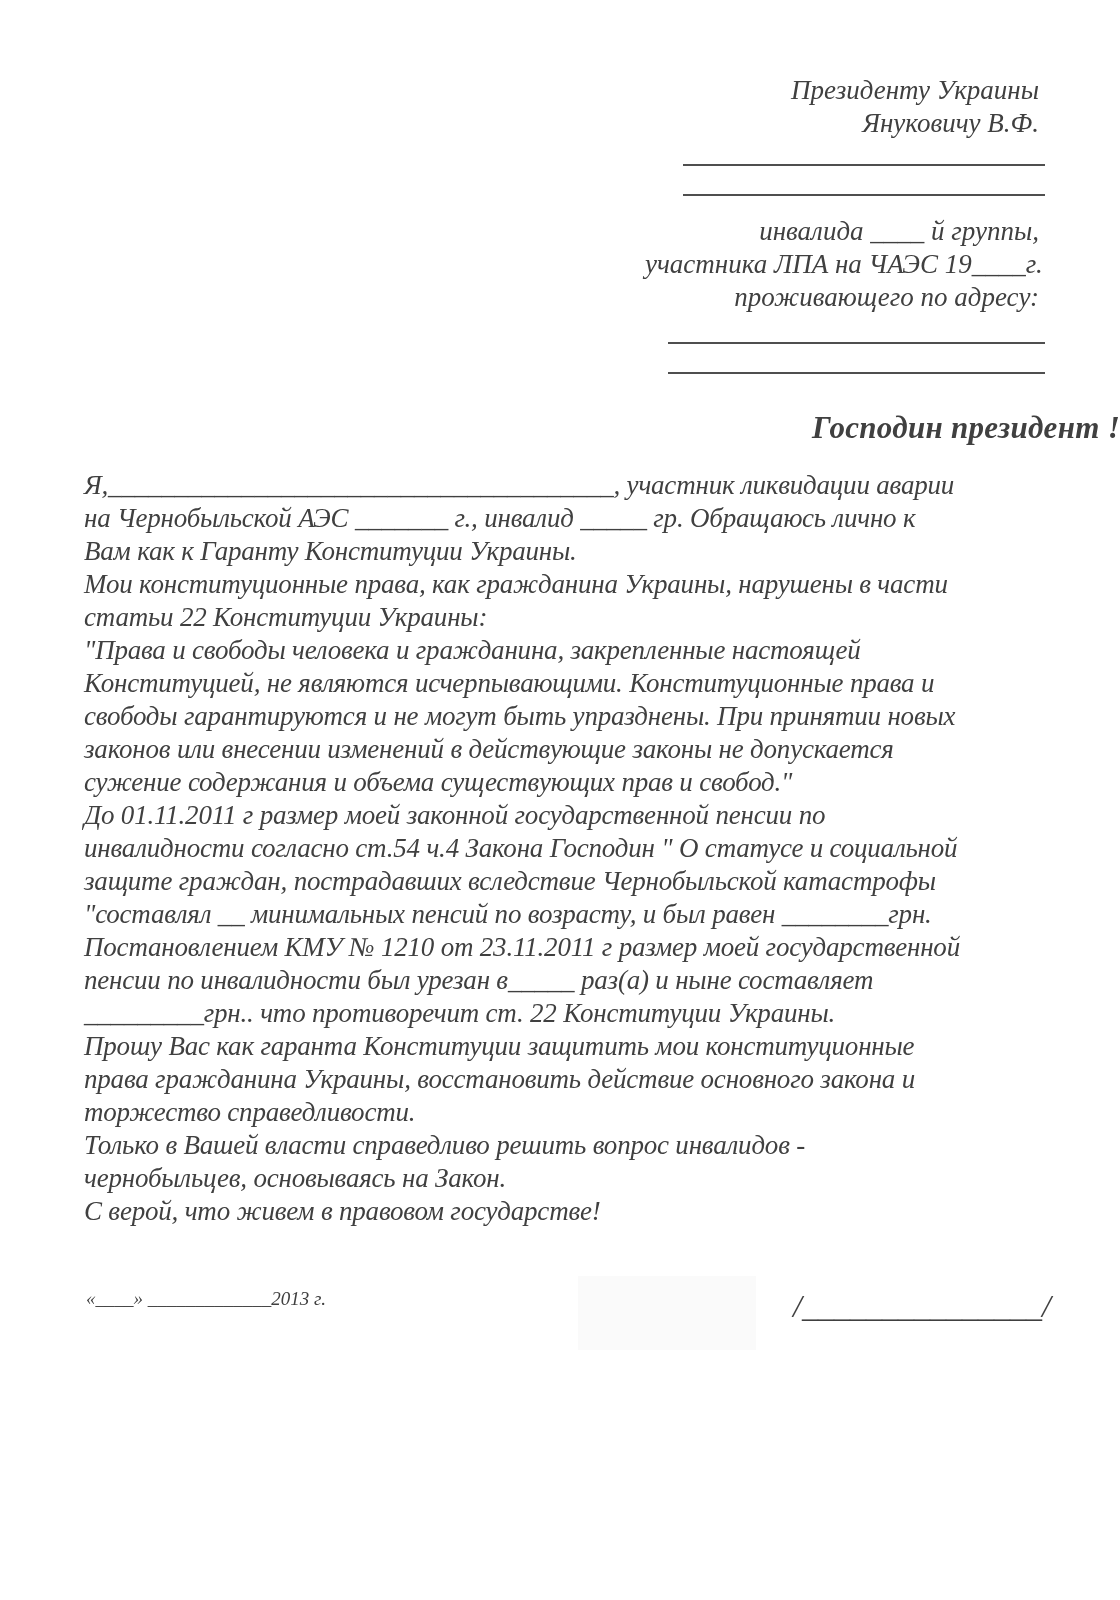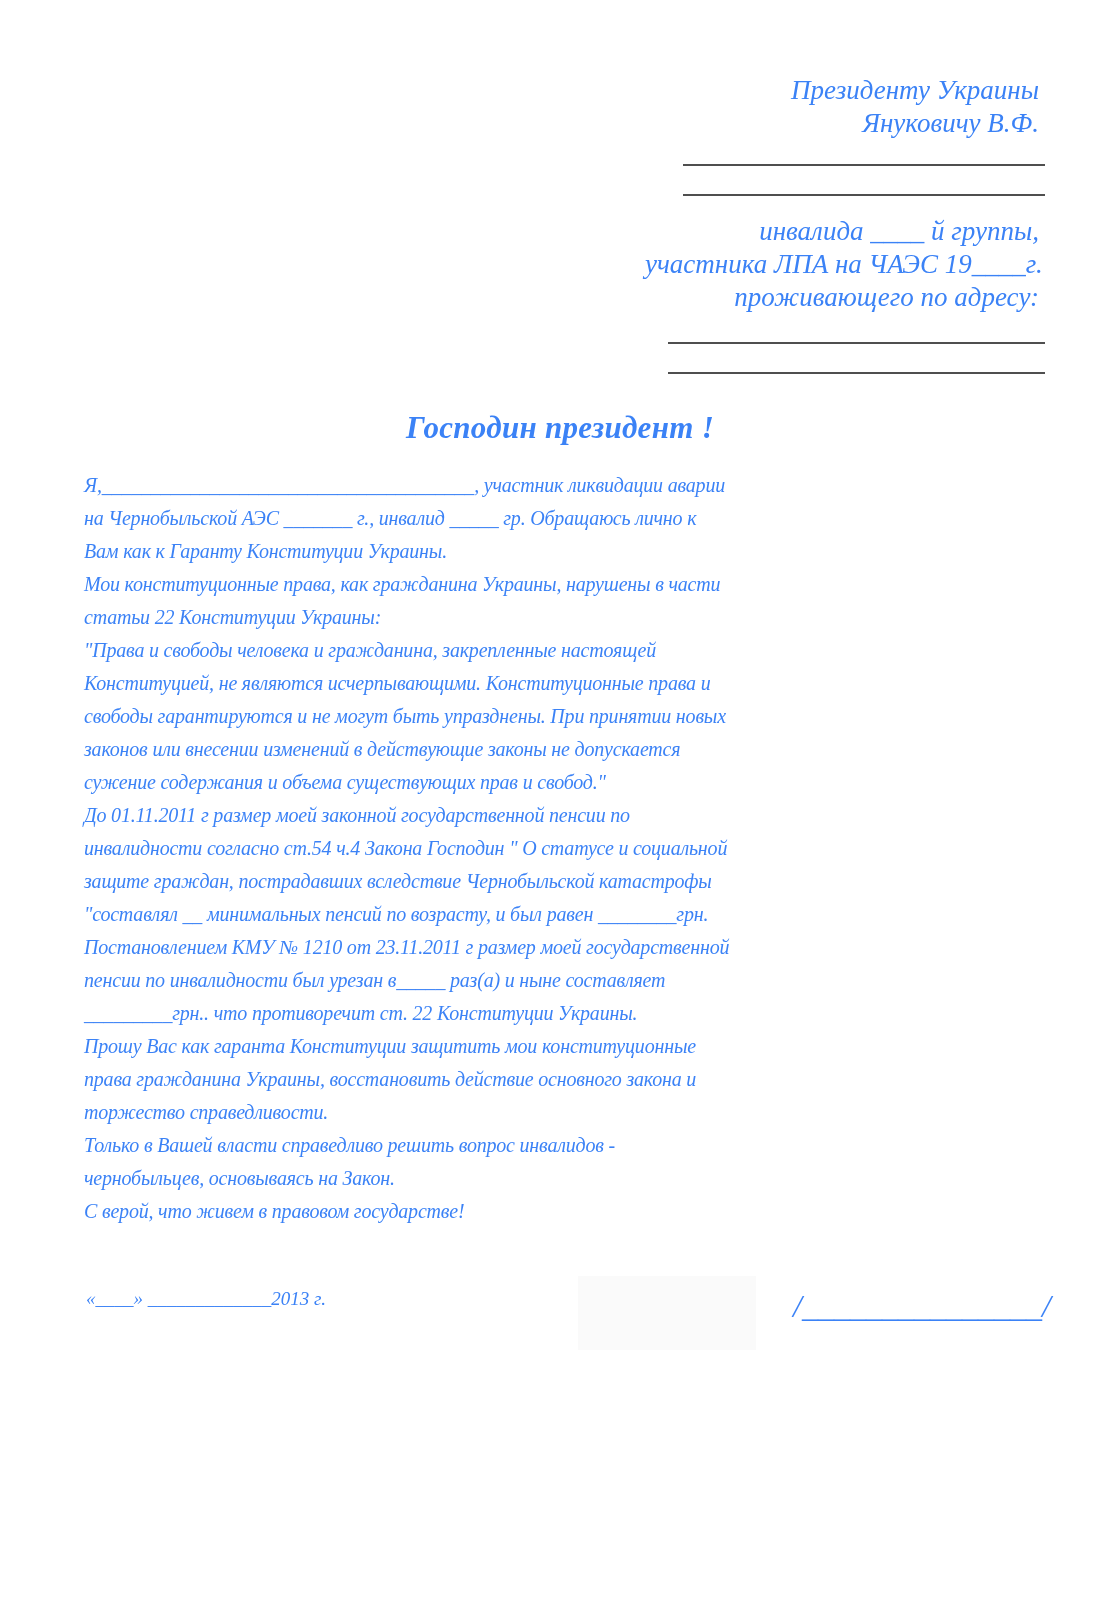--- a/index.html
+++ b/index.html
@@ -4,21 +4,21 @@
 <style>
   html, body { margin: 0; padding: 0; background: #ffffff; }
   .page {
     position: relative;
     width: 1120px;
     height: 1376px;
     background: #ffffff;
     overflow: hidden;
     font-family: "Liberation Serif", "DejaVu Serif", serif;
     font-style: italic;
-    color: #3b82f6;
+    color: #404040;
   }
 
   
   .header-block {
     position: absolute;
     top: 74px;
     right: 75px;
     width: 400px;
     text-align: right;
     font-size: 27px;
@@ -36,33 +36,33 @@
   .ul-3 { width: 377px; margin-top: 28px; }
   .ul-4 { width: 377px; margin-top: 28px; }
   .from-first { margin-top: 19px; }
 
   
   .doc-title {
     position: absolute;
     top: 410px;
     left: 0;
     width: 100%;
-    text-align: center;
+    text-align: right;
     font-size: 31px;
     font-weight: 700;
     letter-spacing: 0.3px;
   }
 
   
   .letter-body {
     position: absolute;
     left: 84px;
     top: 469px;
     width: 975px;
-    font-size: 20px;
+    font-size: 27px;
     line-height: 33px;
     letter-spacing: -0.2px;
     font-family: Liberation Serif, serif;
   }
   .body-line { white-space: nowrap; }
 
   
   .footer-date {
     position: absolute;
     left: 86px;

